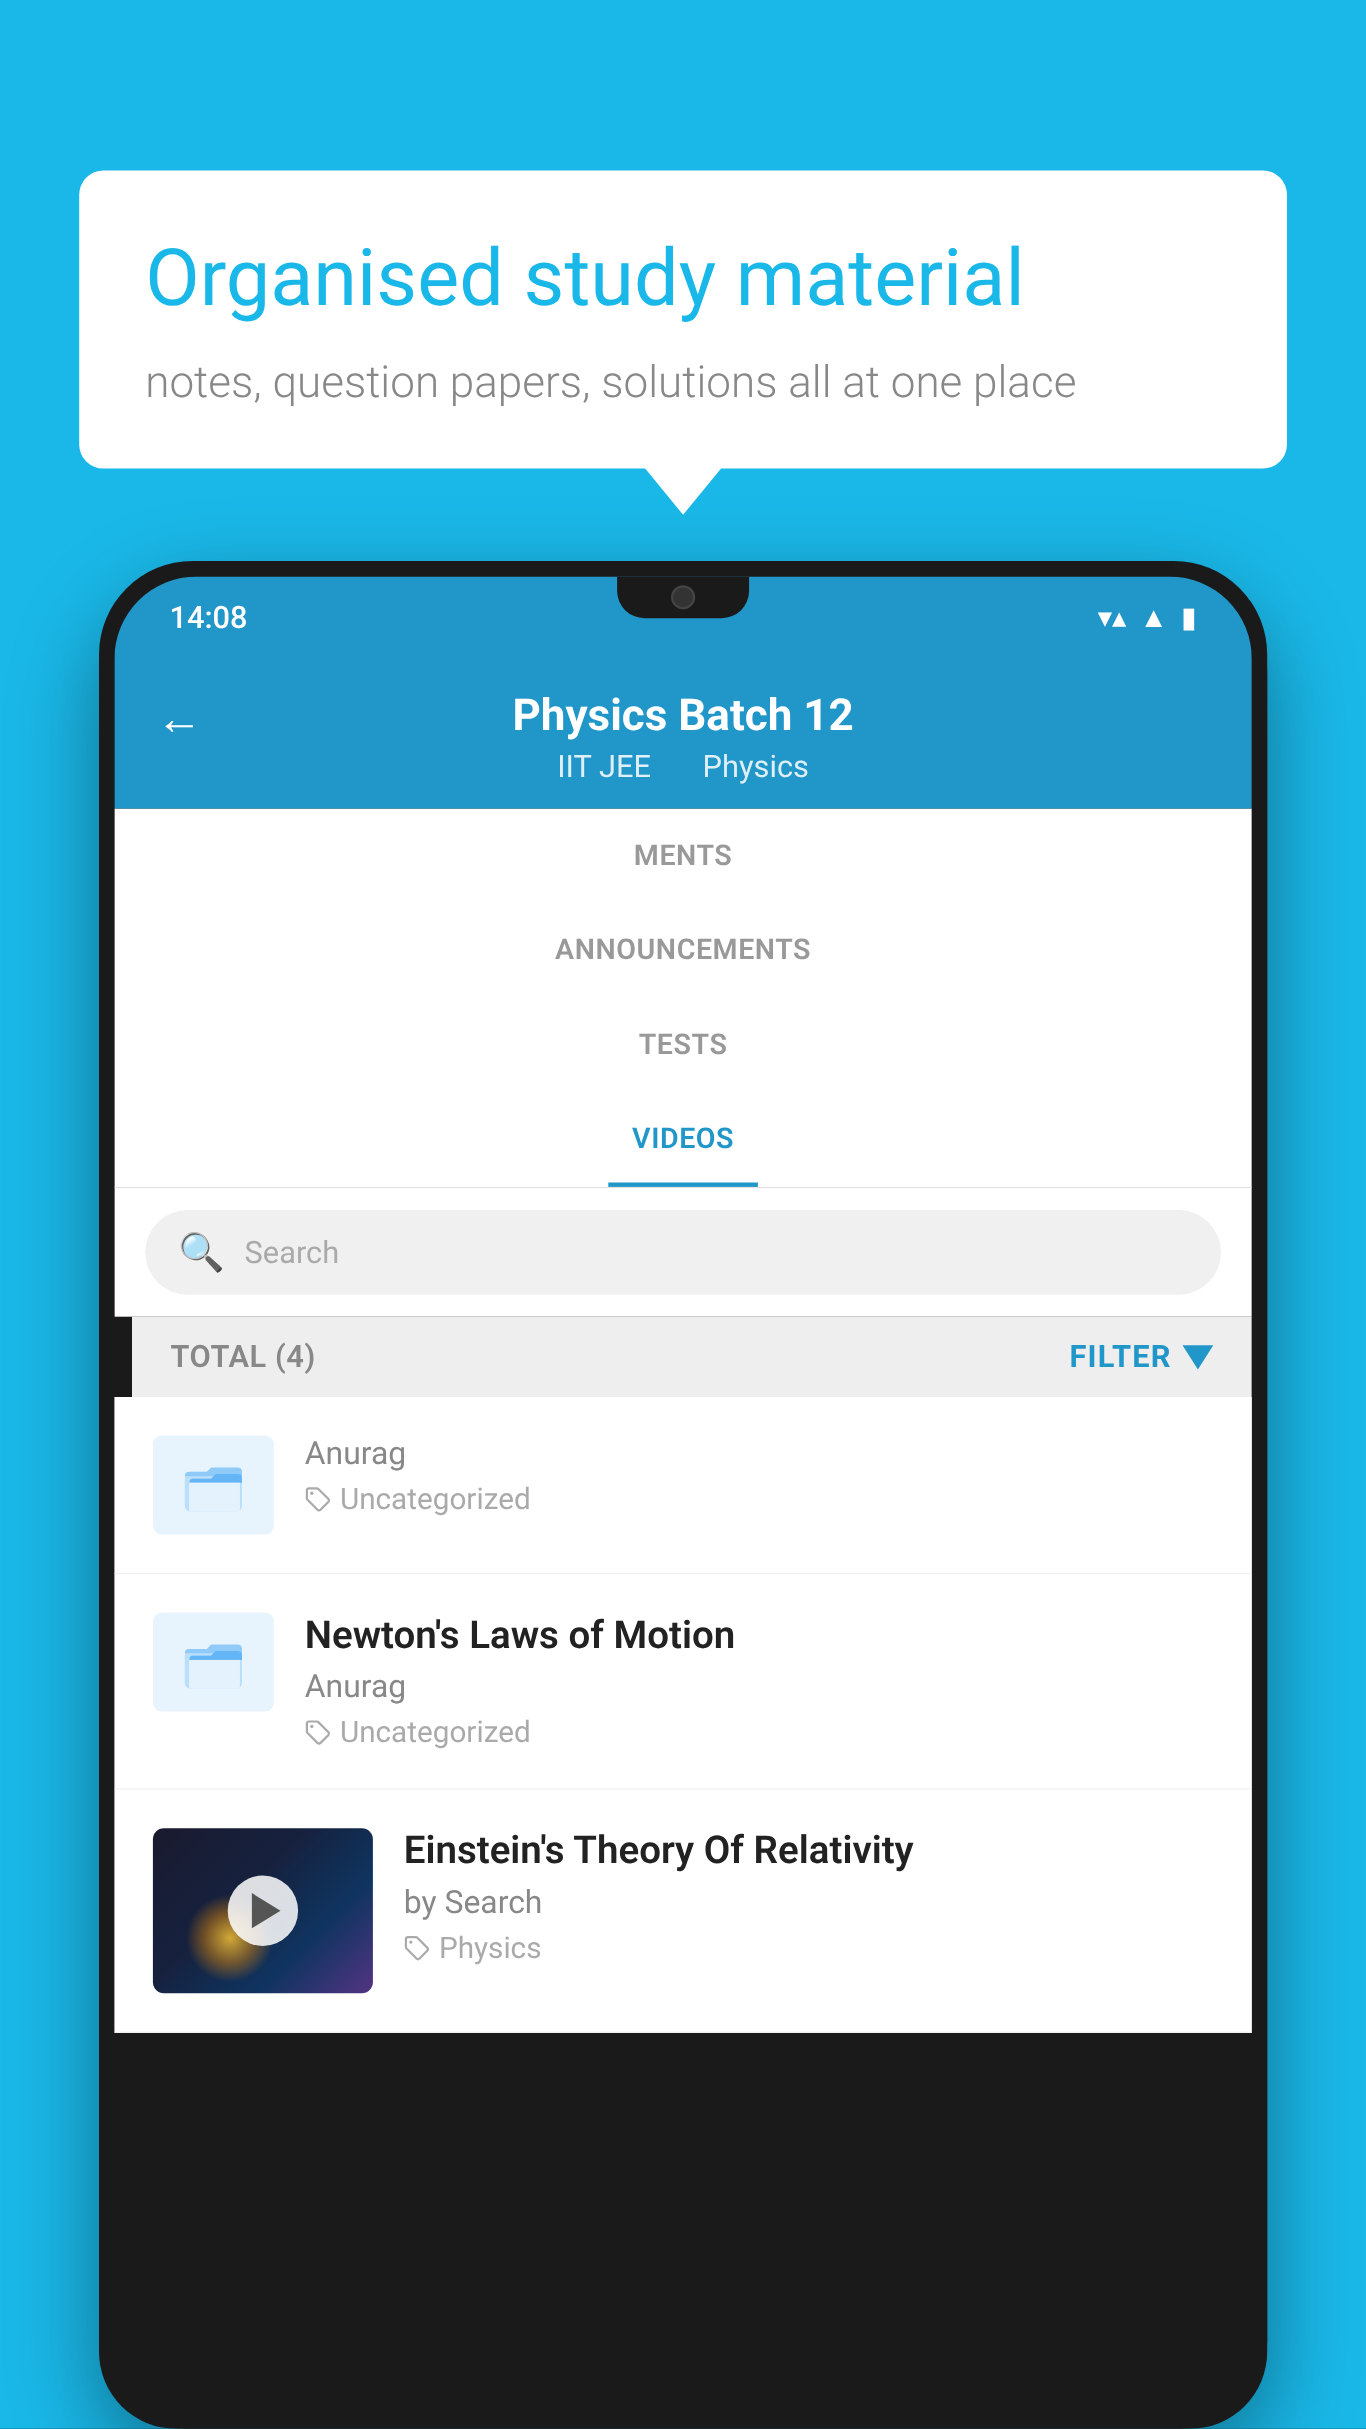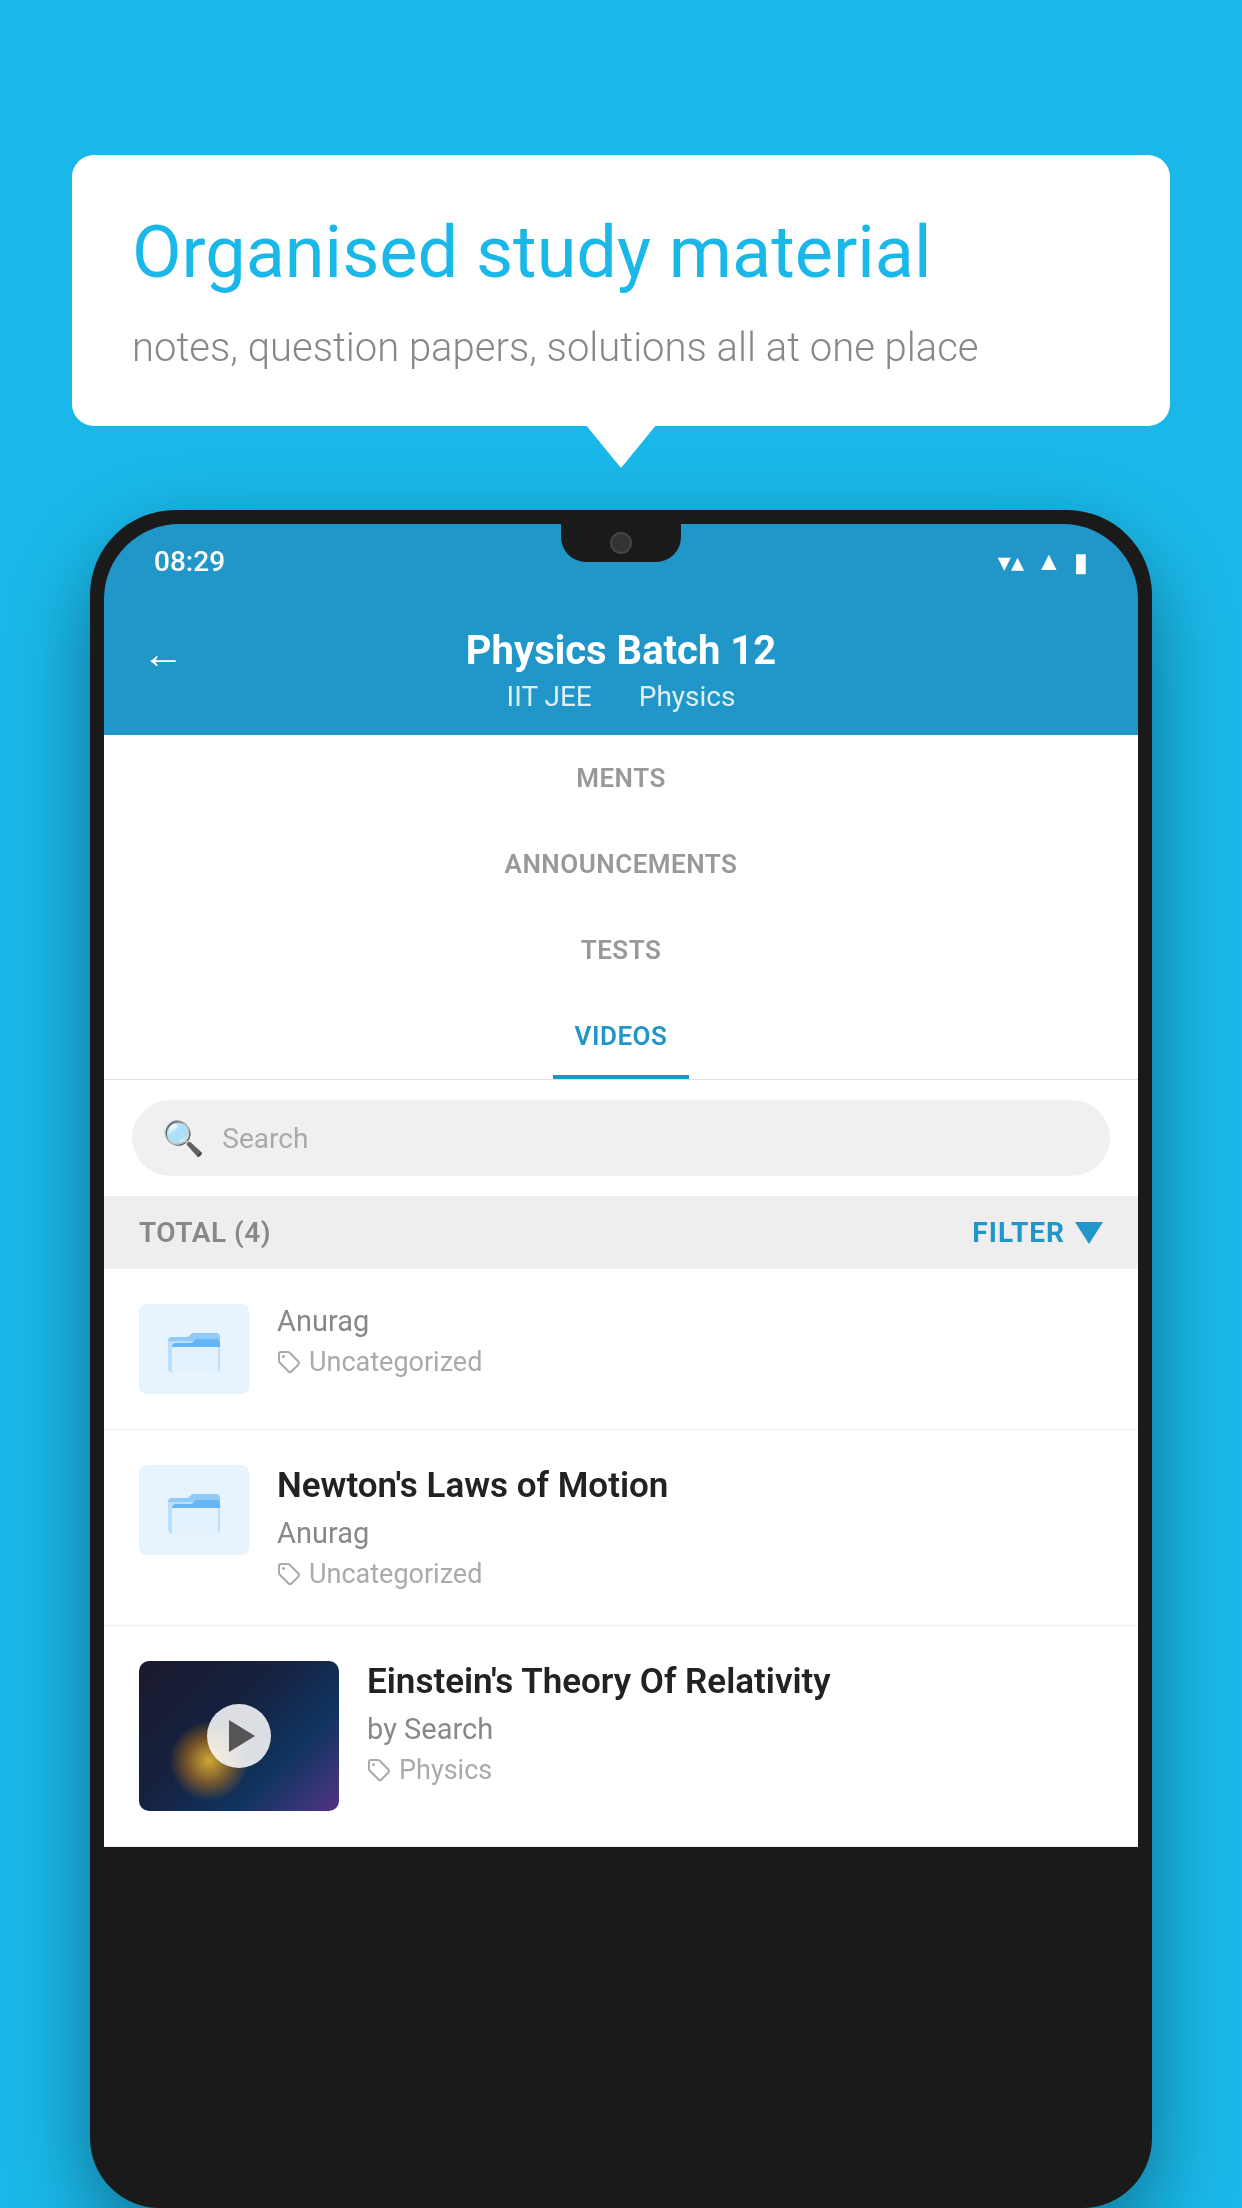--- a/index.html
+++ b/index.html
@@ -212,20 +212,21 @@
       font-size: 28px;
     }
 
     
     .filter-bar {
       background: #eeeeee;
       padding: 20px 35px;
       display: flex;
       align-items: center;
       justify-content: space-between;
+      margin-left: 16px;
     }
 
     .total-count {
       color: #888;
       font-size: 28px;
       font-weight: 600;
       letter-spacing: 0.5px;
     }
 
     .filter-btn {
@@ -373,21 +374,21 @@
     <h1>Organised study material</h1>
     <p>notes, question papers, solutions all at one place</p>
   </div>
 </div>
 
 <div class="phone-frame">
   <div class="phone-frame-inner">
     <div class="phone-screen">
 
       <div class="phone-status-bar">
-        <span class="status-time">08:29</span>
+        <span class="status-time">14:08</span>
         <div class="phone-notch">
           <div class="phone-camera"></div>
         </div>
         <div class="status-icons">
           <span class="wifi-icon">▾▴</span>
           <span class="signal-icon">▲</span>
           <span class="battery-icon">▮</span>
         </div>
       </div>
 

